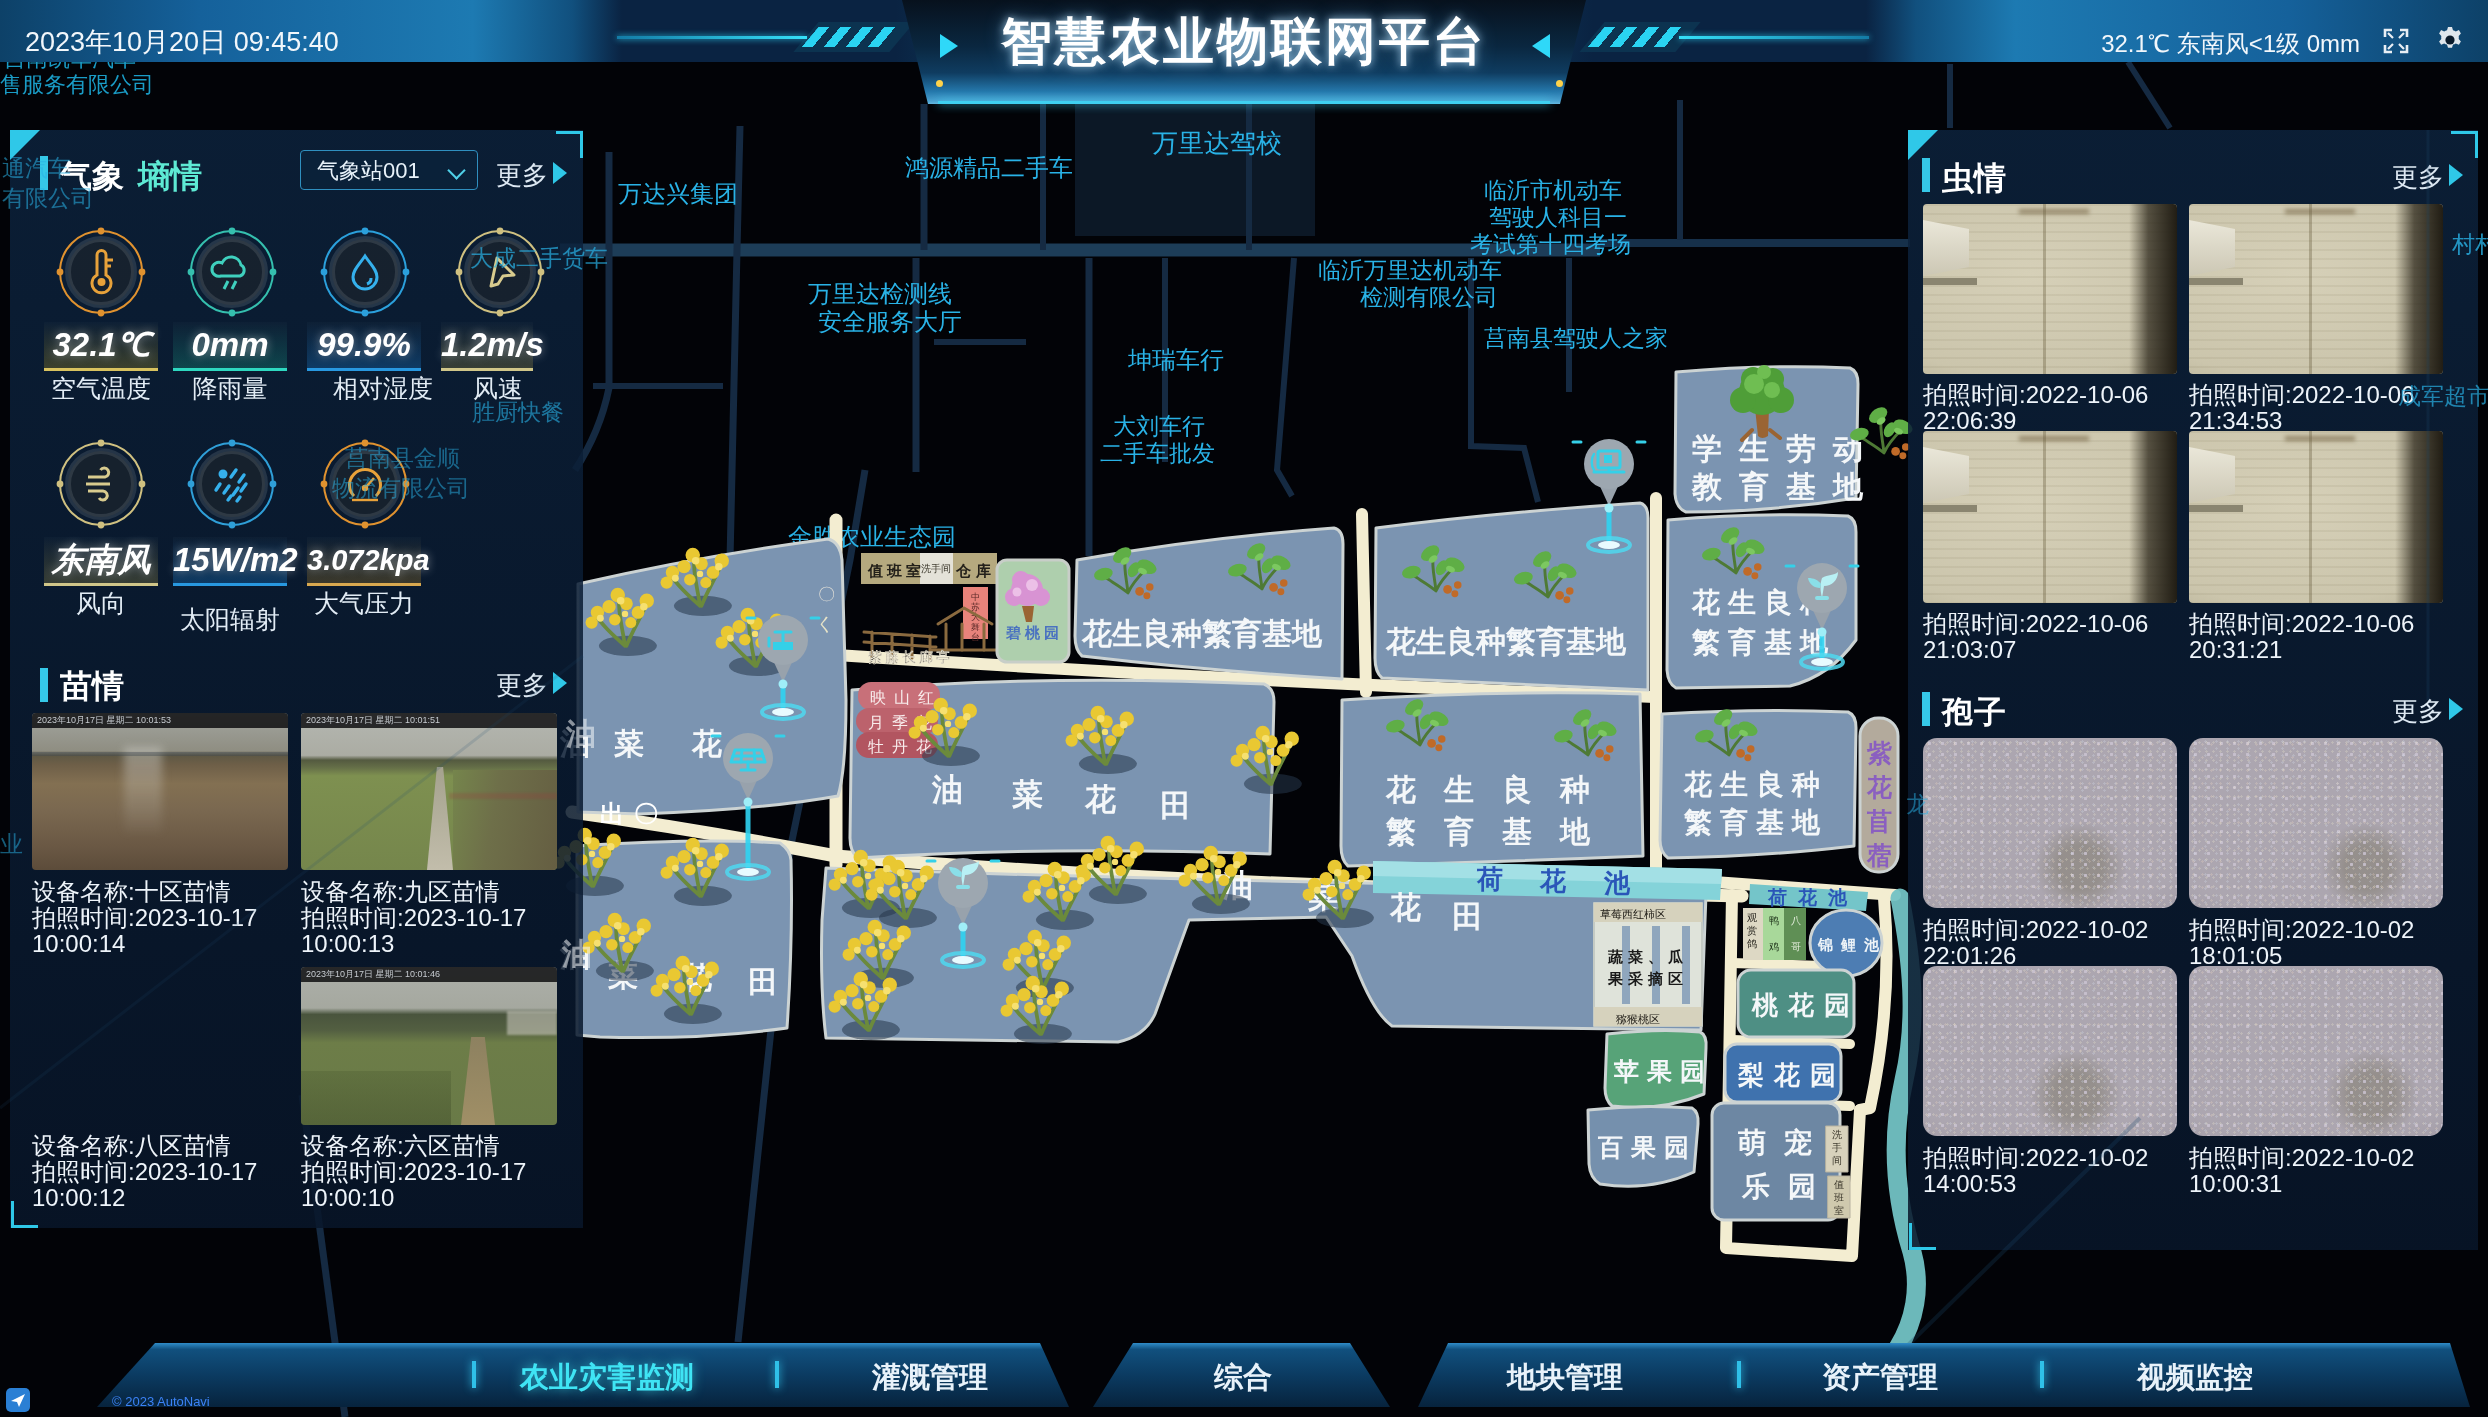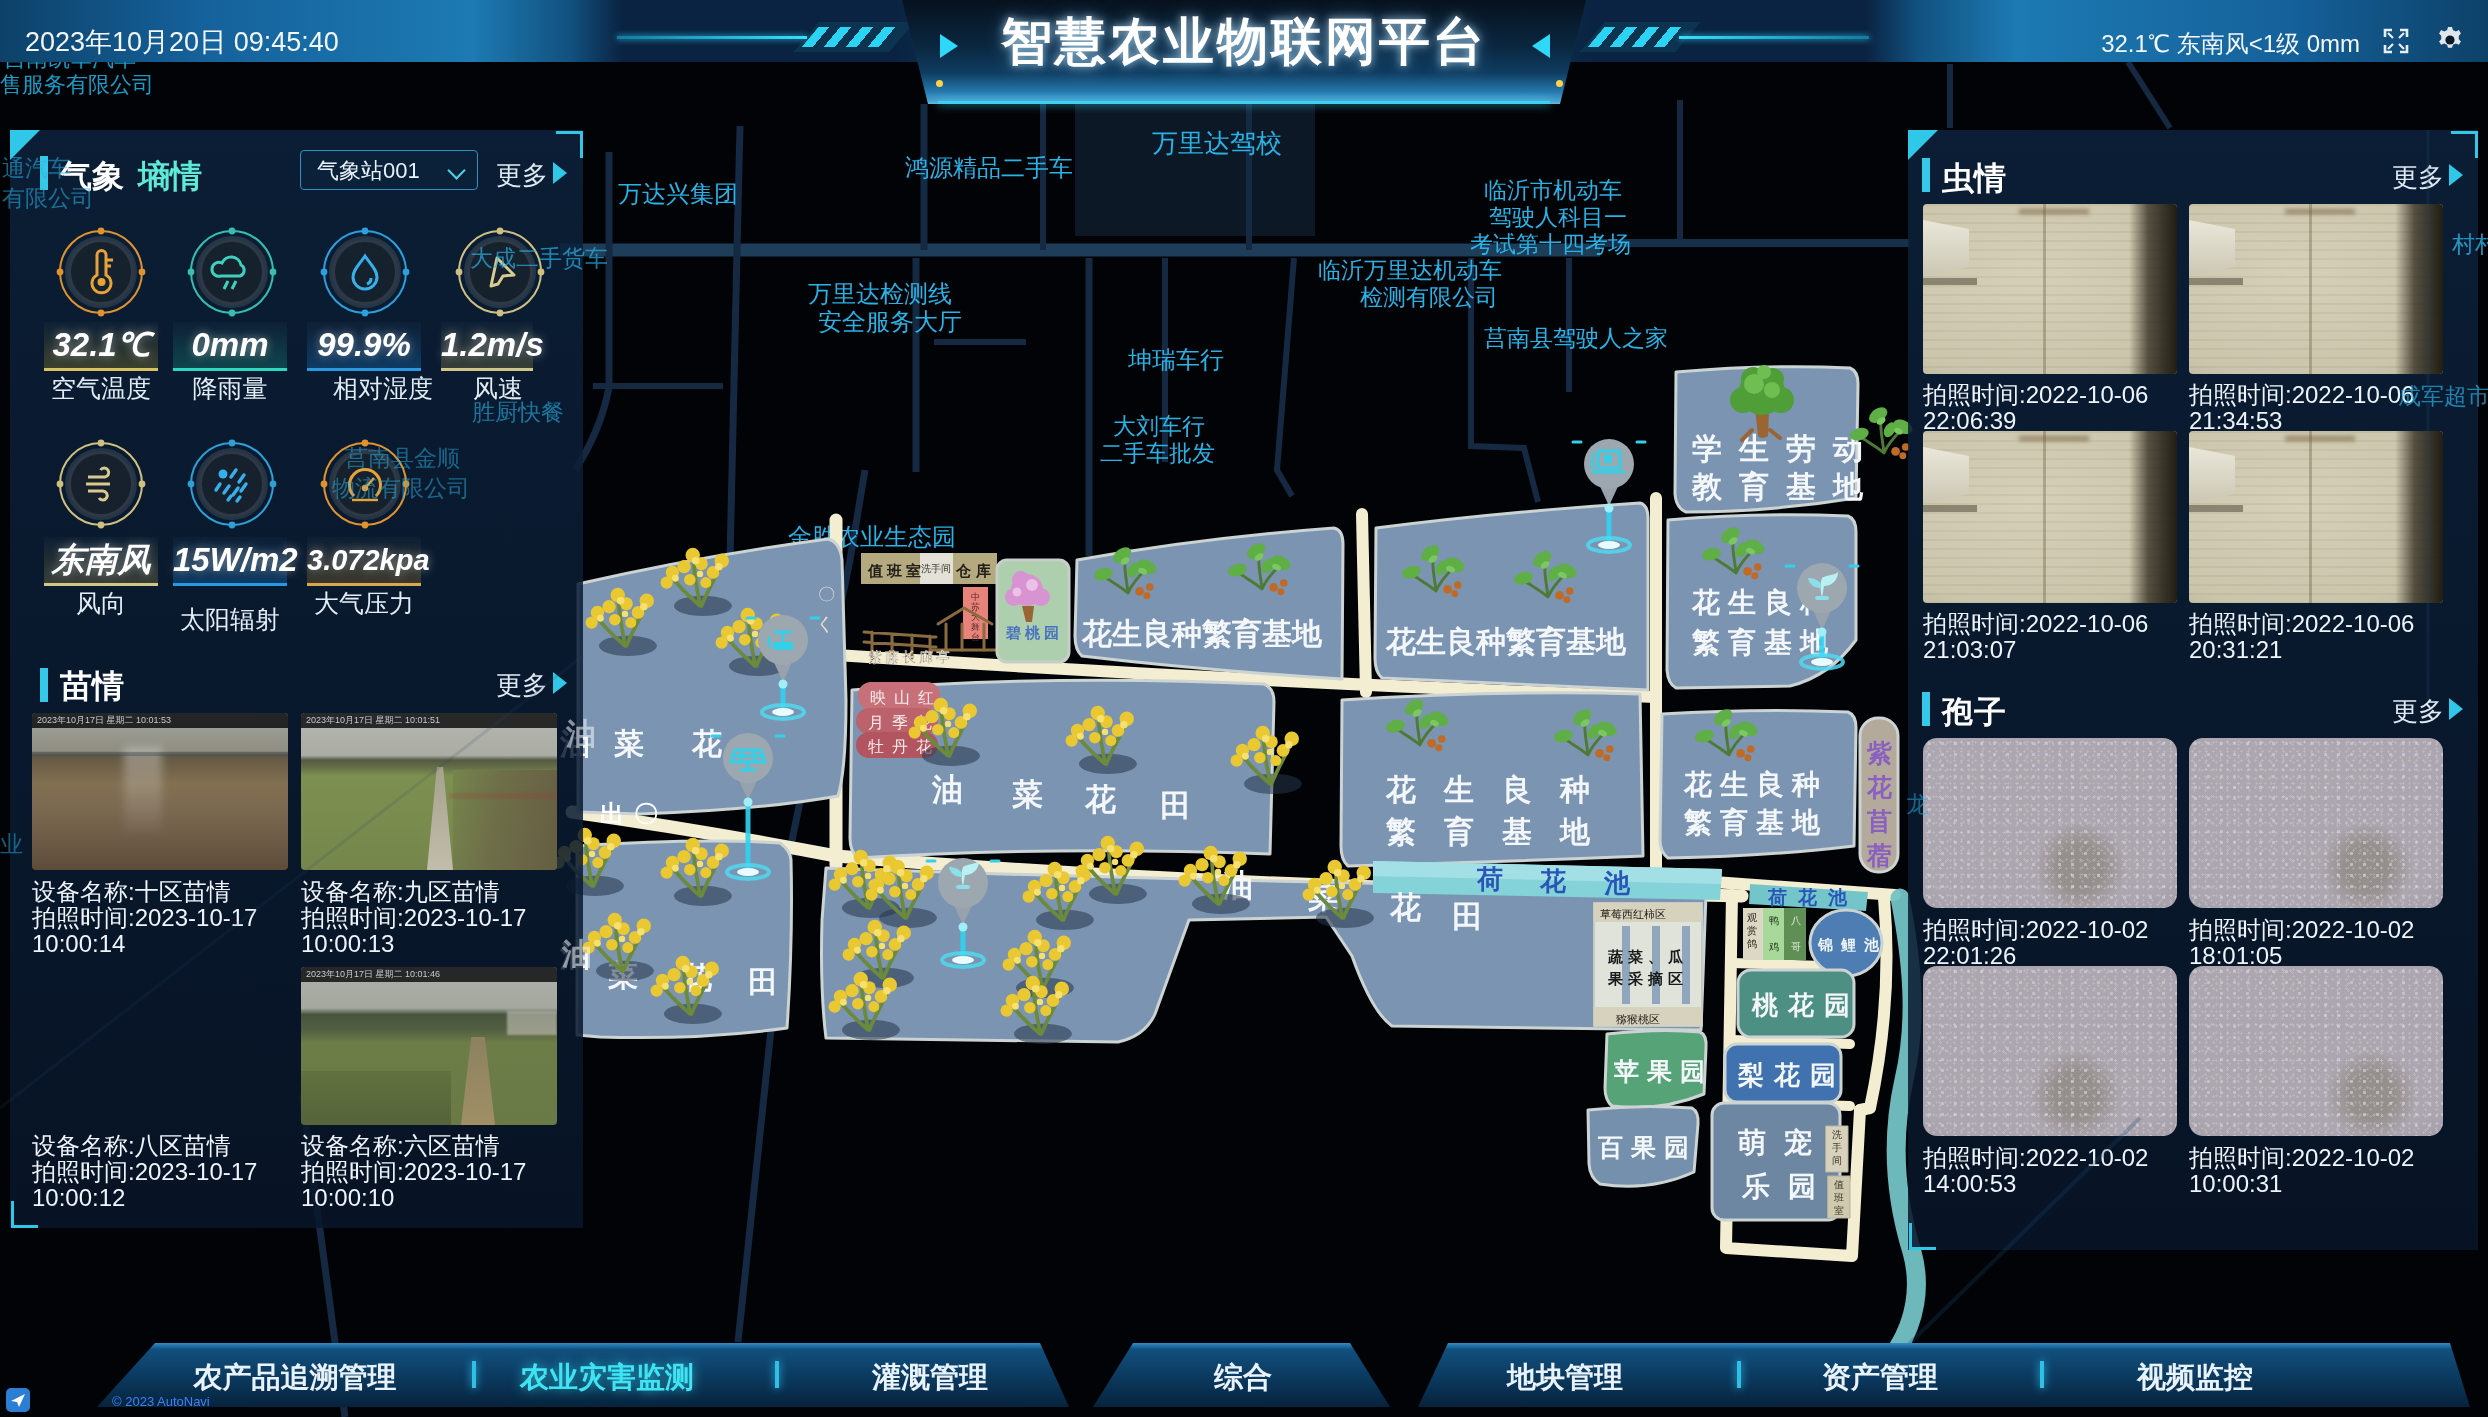--- a/index.html
+++ b/index.html
@@ -859,21 +859,20 @@
         <circle r="4.6" fill="#0a1a2a"></circle>
       </g>
     </svg>
 
 <div class="abs trap" style="left:97px;width:972px;clip-path:polygon(58px 0,943px 0,100% 100%,0 100%);"></div>
 
 <div class="abs trap" style="left:1093px;width:297px;clip-path:polygon(40px 0,257px 0,100% 100%,0 100%);"></div>
 
 <div class="abs trap" style="left:1418px;width:1052px;clip-path:polygon(30px 0,1032px 0,100% 100%,0 100%);"></div>
 
-<div class="abs nitem" style="left:85px;width:420px;text-align:center;">农产品追溯管理</div>
 
 <div class="abs nitem nactive" style="left:417px;width:380px;text-align:center;">农业灾害监测</div>
 
 <div class="abs nitem" style="left:840px;width:180px;text-align:center;">灌溉管理</div>
 
 <div class="abs nitem" style="left:1143px;width:200px;text-align:center;">综合</div>
 
 <div class="abs nitem" style="left:1475px;width:180px;text-align:center;">地块管理</div>
 
 <div class="abs nitem" style="left:1790px;width:180px;text-align:center;">资产管理</div>

